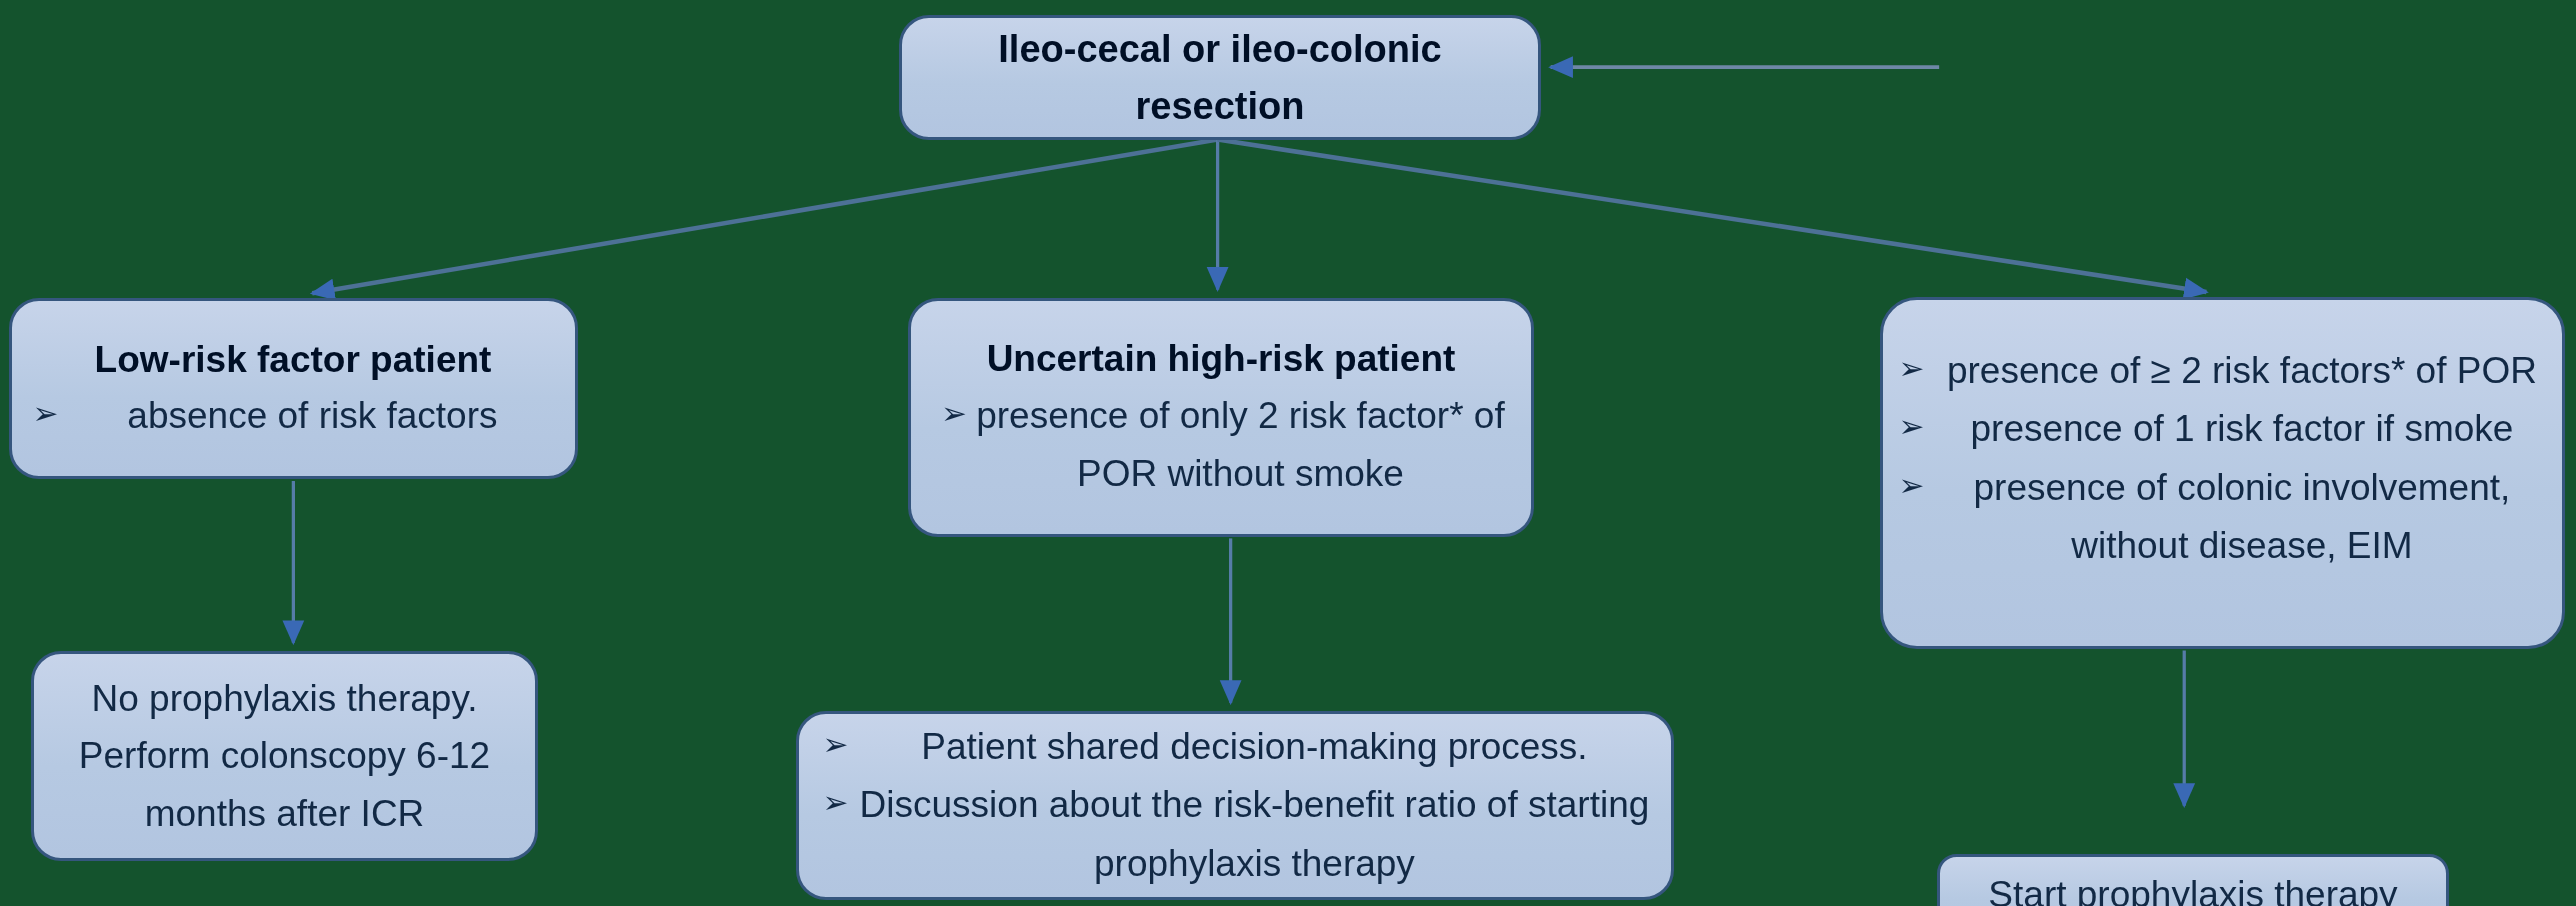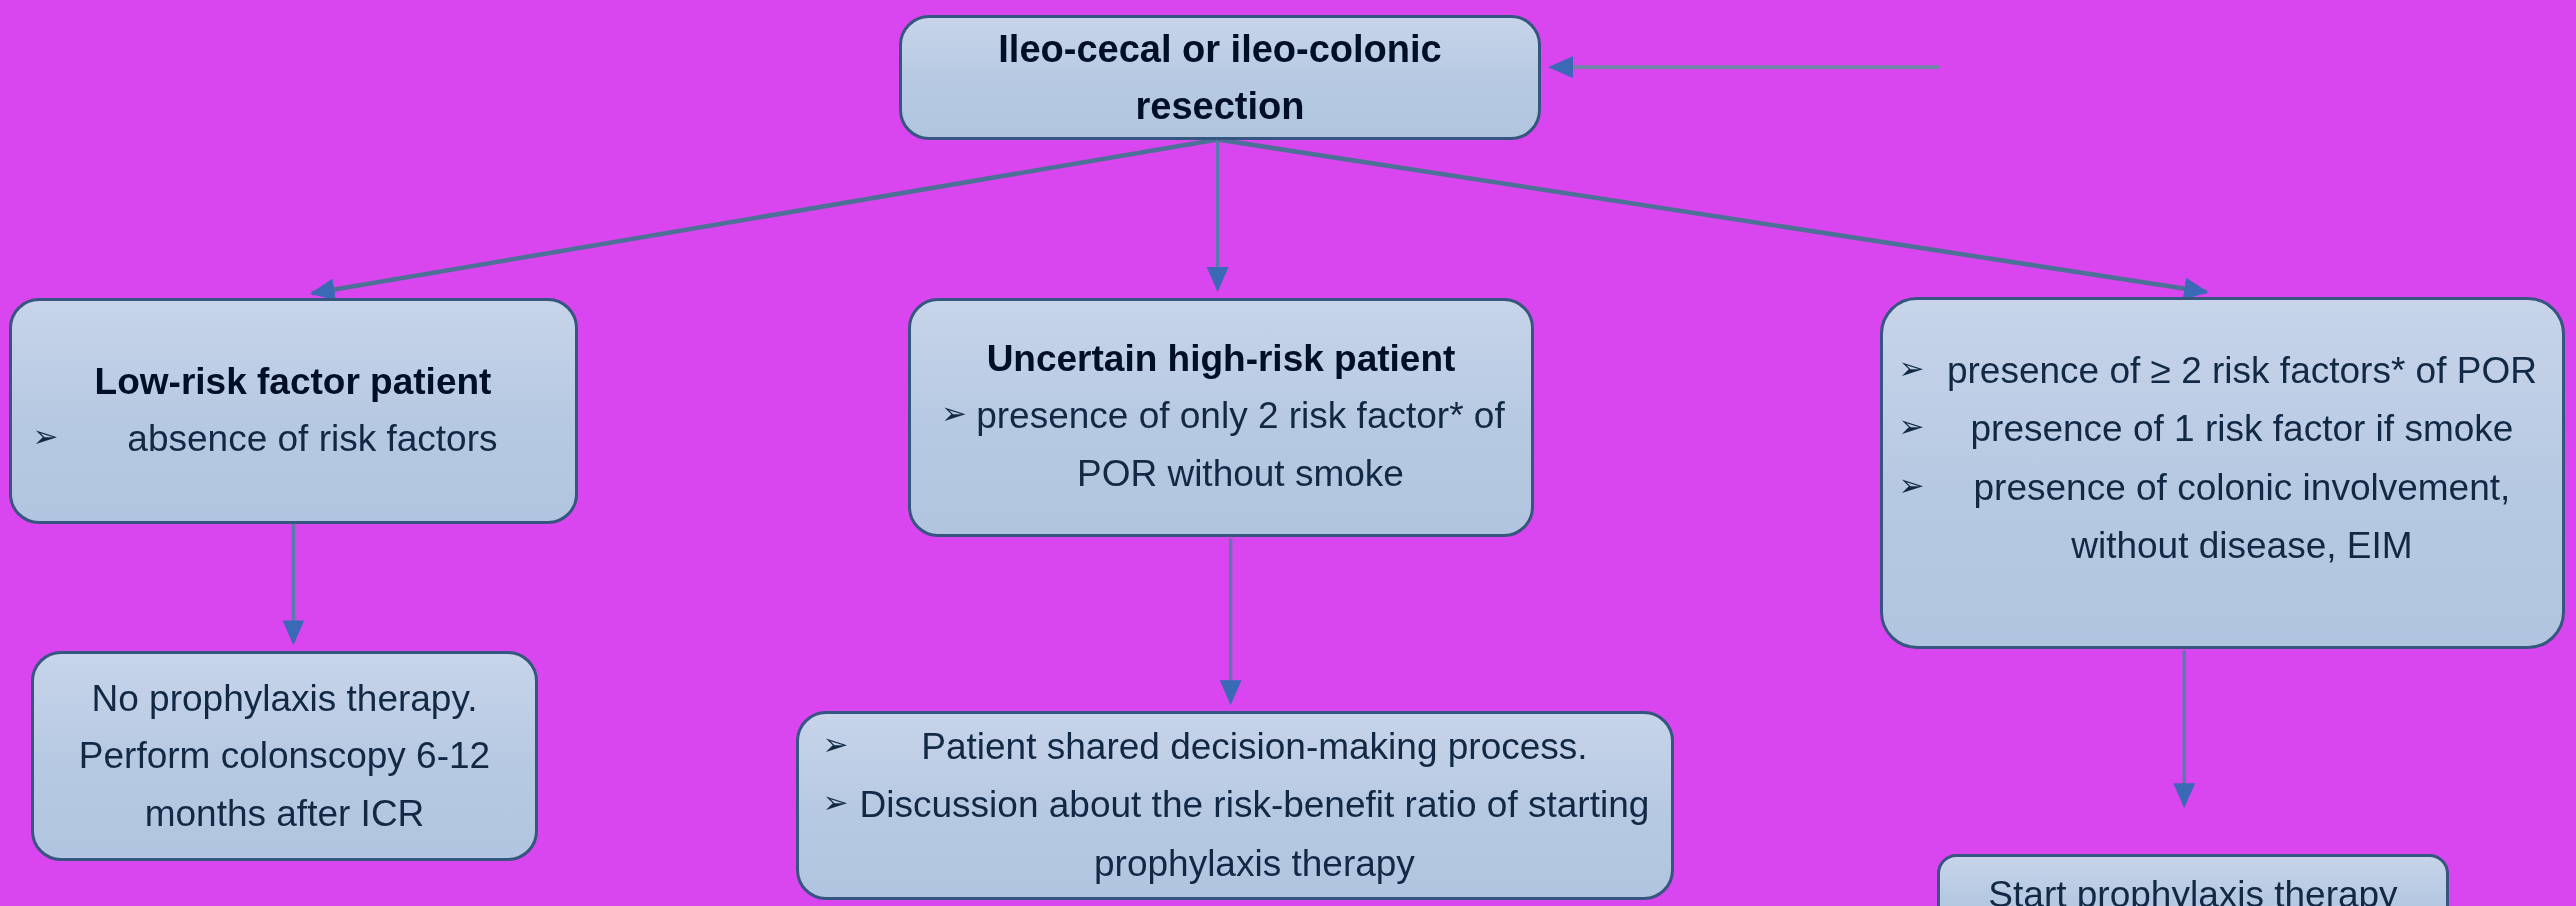--- a/index.html
+++ b/index.html
@@ -1,17 +1,17 @@
 <!DOCTYPE html>
 <html style="font-size:10.4px"><head>
 <meta charset="utf-8">
 <style>
   html,body{margin:0;padding:0;background:#ffffff;}
   .canvas{
-    position:relative;width:2576px;height:906px;background:#d946ef;
+    position:relative;width:2576px;height:906px;background:#14532d;
     font-family:"Liberation Sans",sans-serif;overflow:hidden;
   }
   .arrows{position:absolute;left:0;top:0;width:2576px;height:906px;z-index:1;}
   .node{
     position:absolute;box-sizing:border-box;z-index:2;
     background:linear-gradient(180deg,#c7d4ea 0%,#b6c9e2 55%,#b2c5e0 100%);
     border:3.9px solid #35567e;border-radius:30px;
     display:flex;flex-direction:column;justify-content:center;align-items:center;
     color:#122945;
   }
@@ -19,21 +19,21 @@
   .node .plain{font-size:37px;line-height:1.55;text-align:center;}
   .bullets{width:100%;display:flex;flex-direction:column;}
   .bullet{display:flex;align-items:flex-start;width:100%;}
   .bullet .glyph{font-size:31px;line-height:1.74;padding:0 9px 0 3.9px;flex:0 0 auto;color:#122945;}
   .bullet .btext{flex:1 1 auto;text-align:center;font-size:37px;line-height:1.58;}
 
   
   #root-node        {left:899px;top:15px;  width:642px; height:125px;padding:3.9px 29px;}
   #root-node .title {font-size:38px;line-height:1.5;}
   #advise-node      {left:1942px;top:23.5px;  width:503px; height:99px;padding:3.9px 13px;border-radius:23.5px;}
-  #low-risk-node    {left:8.5px;  top:298px; width:569px; height:226px;padding:7px 17px;}
+  #low-risk-node    {left:8.5px;  top:298px; width:569px; height:181px;padding:7px 17px;}
   #uncertain-node   {left:908px;top:298px; width:626px; height:239px;padding:6.5px 26px;}
   #high-risk-node   {left:1880px;top:297px; width:685px;height:352px;padding:6.5px 11.7px;border-radius:37px;justify-content:flex-start;padding-top:42px;}
   #low-outcome-node {left:31px;  top:651px; width:507px; height:210px;padding:12px 29px;}
   #uncertain-outcome-node{left:796px;top:711px;width:878px;height:189px;padding:6.5px 19.6px;}
   #high-outcome-node{left:1937px;top:814px;width:512px; height:82px;padding:2.6px 10.4px;border-radius:19.6px;margin-top:40px;}
 </style>
 </head>
 <body>
 
 <div class="canvas">

